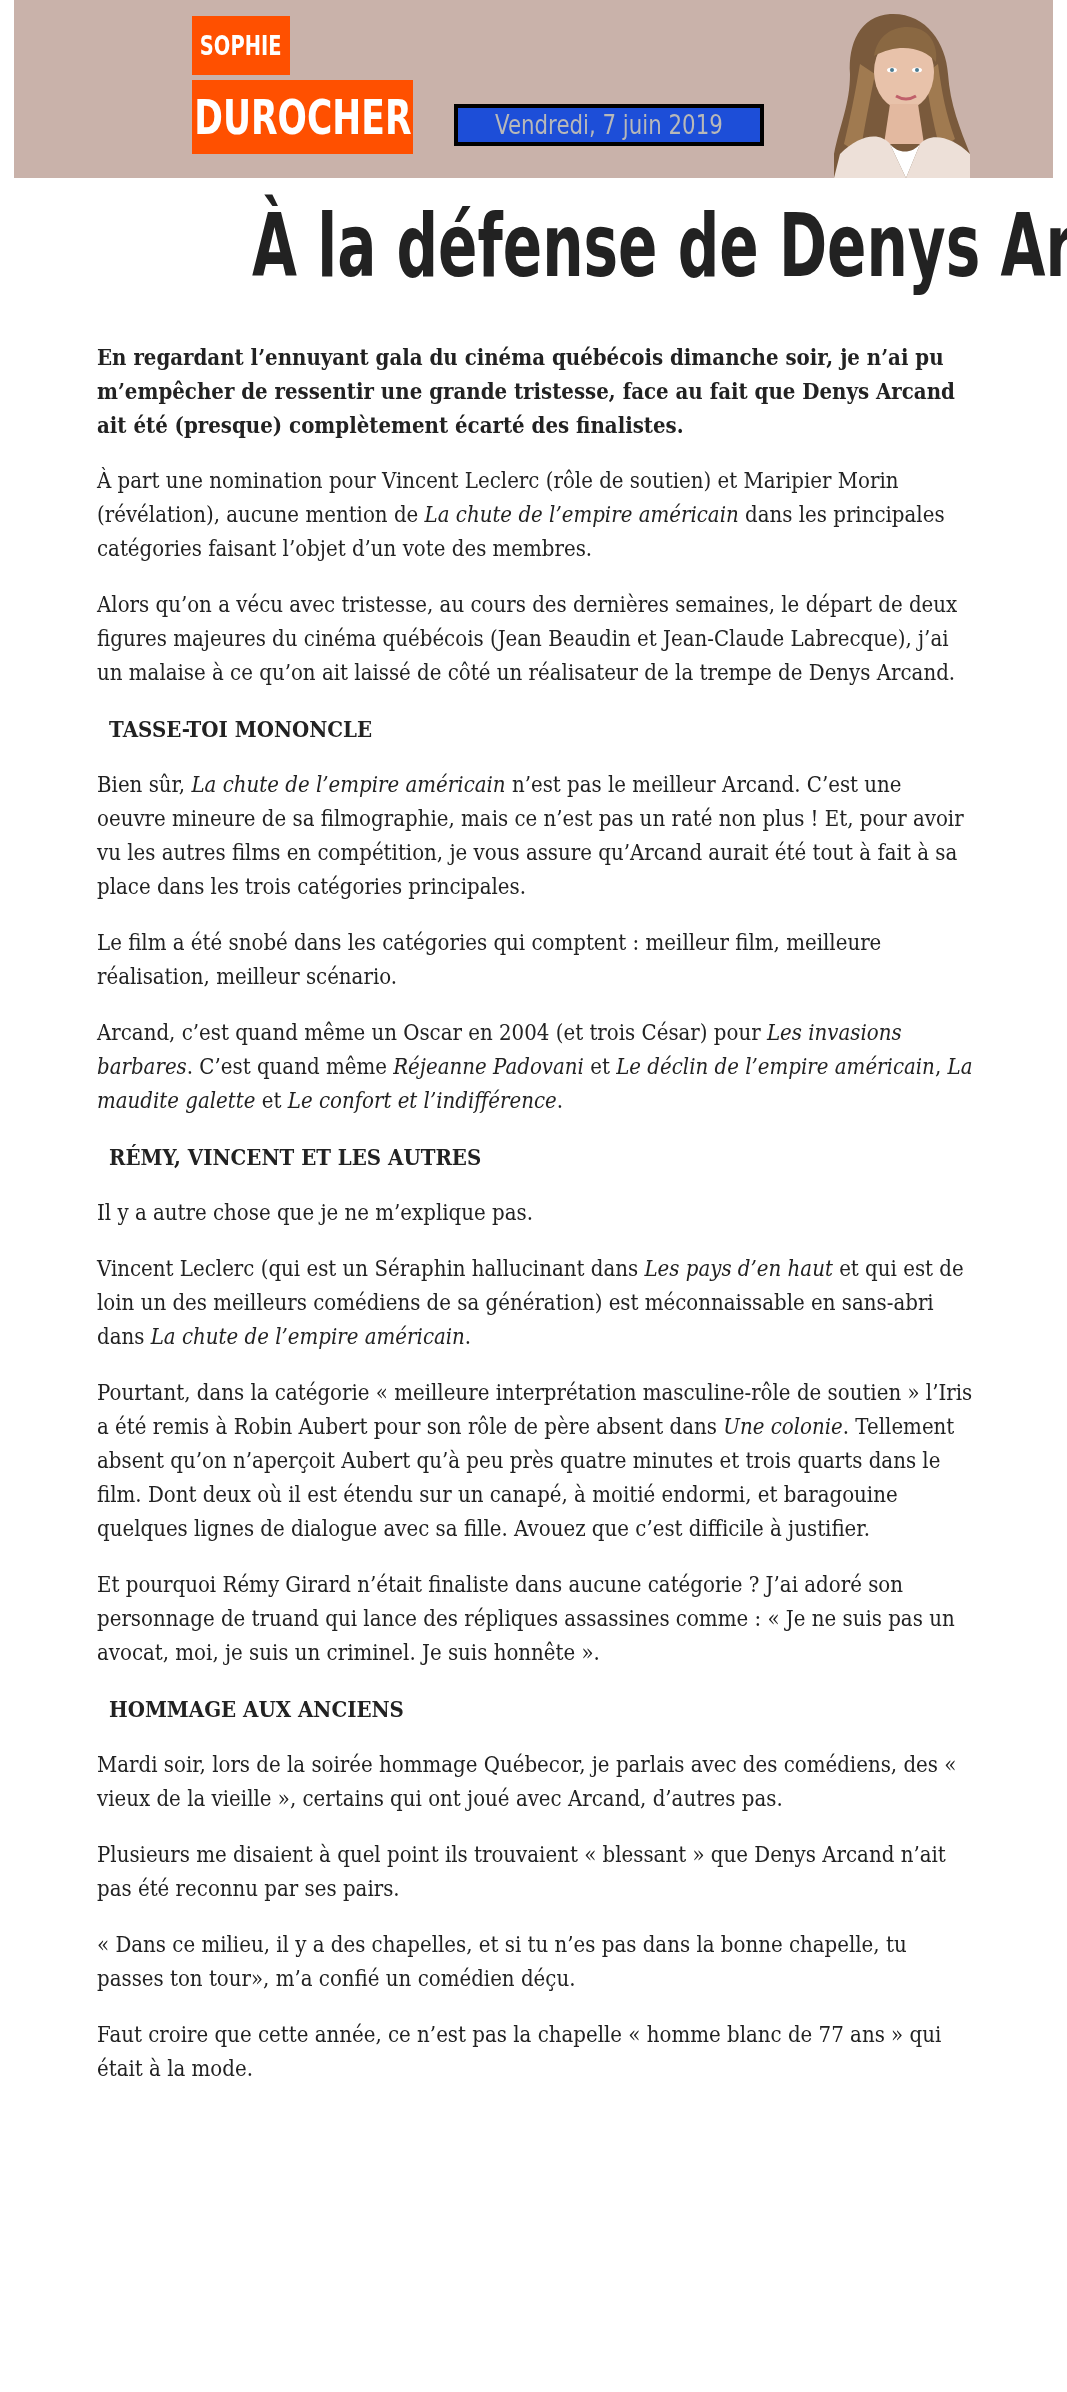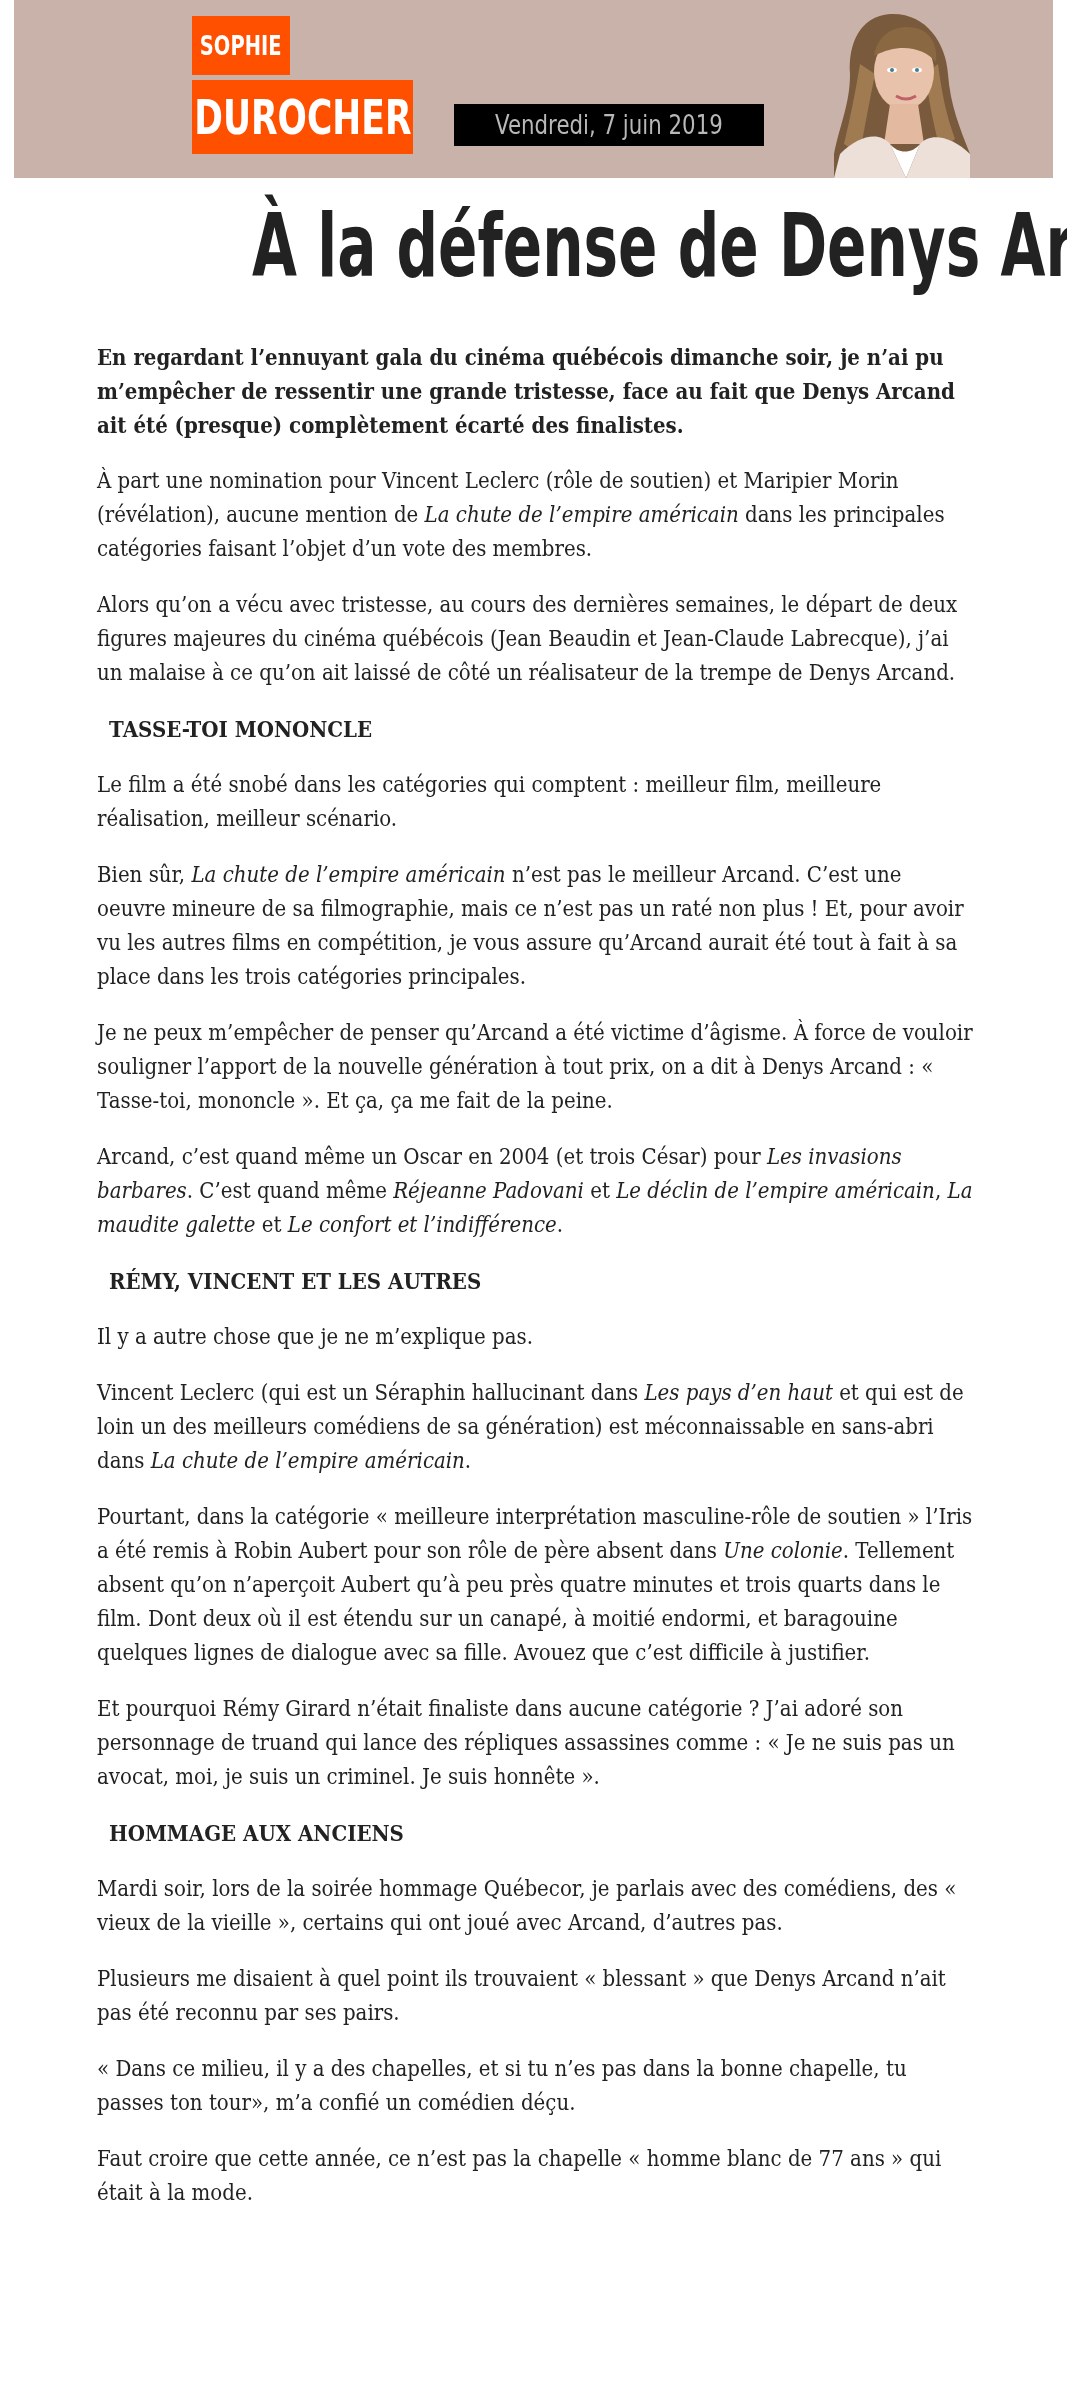--- a/index.html
+++ b/index.html
@@ -19,21 +19,21 @@
       left: 192px; top: 16px; width: 98px; height: 59px;
       font-size: 27px; transform-origin: center;
     }
     .name-first span, .name-last span { display: inline-block; transform: scaleX(0.72); }
     .name-last {
       left: 192px; top: 80px; width: 221px; height: 74px;
       font-size: 48px;
     }
     .date-box {
       position: absolute; left: 454px; top: 104px; width: 310px; height: 42px;
-      box-sizing: border-box; border: 4px solid #000000; background: #000000;
+      box-sizing: border-box; border: 4px solid #000000; background: #1d4ed8;
       display: flex; align-items: center; justify-content: center;
       font-family: "DejaVu Sans", sans-serif; font-size: 26px; color: #b8b8b8;
     }
     .date-box span { display: inline-block; transform: scaleX(0.82); white-space: nowrap; }
 
     .portrait {
       position: absolute; left: 820px; top: 4px; width: 170px; height: 174px;
       overflow: hidden;
     }
 
@@ -98,23 +98,22 @@
   </svg>
 </div>
 
 <h1 class="title"><span>À la défense de Denys Arcand</span></h1>
 
 <div class="article" id="article-body">
     <p class="lead"><span class="narrow"><span>En regardant l’ennuyant gala du cinéma québécois dimanche soir, je n’ai pu m’empêcher de ressentir une grande tristesse, face au fait que Denys Arcand ait été (presque) complètement écarté des finalistes.</span></span></p>
     <p><span class="narrow"><span>À part une nomination pour Vincent Leclerc (rôle de soutien) et Maripier Morin (révélation), aucune mention de </span><em>La chute de l’empire américain</em><span> dans les principales catégories faisant l’objet d’un vote des membres.</span></span></p>
     <p><span class="narrow"><span>Alors qu’on a vécu avec tristesse, au cours des dernières semaines, le départ de deux figures majeures du cinéma québécois (Jean Beaudin et Jean-Claude Labrecque), j’ai un malaise à ce qu’on ait laissé de côté un réalisateur de la trempe de Denys Arcand.</span></span></p>
     <h3><span class="narrow"><span>TASSE-TOI MONONCLE</span></span></h3>
+    <p><span class="narrow"><span>Bien sûr, </span><em>La chute de l’empire américain</em><span> n’est pas le meilleur Arcand. C’est une oeuvre mineure de sa filmographie, mais ce n’est pas un raté non plus ! Et, pour avoir vu les autres films en compétition, je vous assure qu’Arcand aurait été tout à fait à sa place dans les trois catégories principales.</span></span></p>
     <p><span class="narrow"><span>Le film a été snobé dans les catégories qui comptent : meilleur film, meilleure réalisation, meilleur scénario.</span></span></p>
-    <p><span class="narrow"><span>Bien sûr, </span><em>La chute de l’empire américain</em><span> n’est pas le meilleur Arcand. C’est une oeuvre mineure de sa filmographie, mais ce n’est pas un raté non plus ! Et, pour avoir vu les autres films en compétition, je vous assure qu’Arcand aurait été tout à fait à sa place dans les trois catégories principales.</span></span></p>
-    <p><span class="narrow"><span>Je ne peux m’empêcher de penser qu’Arcand a été victime d’âgisme. À force de vouloir souligner l’apport de la nouvelle génération à tout prix, on a dit à Denys Arcand : « Tasse-toi, mononcle ». Et ça, ça me fait de la peine.</span></span></p>
     <p><span class="narrow"><span>Arcand, c’est quand même un Oscar en 2004 (et trois César) pour </span><em>Les invasions barbares</em><span>. C’est quand même </span><em>Réjeanne Padovani</em><span> et </span><em>Le déclin de l’empire américain</em><span>, </span><em>La maudite galette</em><span> et </span><em>Le confort et l’indifférence</em><span>.</span></span></p>
     <h3><span class="narrow"><span>RÉMY, VINCENT ET LES AUTRES</span></span></h3>
     <p><span class="narrow"><span>Il y a autre chose que je ne m’explique pas.</span></span></p>
     <p><span class="narrow"><span>Vincent Leclerc (qui est un Séraphin hallucinant dans </span><em>Les pays d’en haut</em><span> et qui est de loin un des meilleurs comédiens de sa génération) est méconnaissable en sans-abri dans </span><em>La chute de l’empire américain</em><span>.</span></span></p>
     <p><span class="narrow"><span>Pourtant, dans la catégorie « meilleure interprétation masculine-rôle de soutien » l’Iris a été remis à Robin Aubert pour son rôle de père absent dans </span><em>Une colonie</em><span>. Tellement absent qu’on n’aperçoit Aubert qu’à peu près quatre minutes et trois quarts dans le film. Dont deux où il est étendu sur un canapé, à moitié endormi, et baragouine quelques lignes de dialogue avec sa fille. Avouez que c’est difficile à justifier.</span></span></p>
     <p><span class="narrow"><span>Et pourquoi Rémy Girard n’était finaliste dans aucune catégorie ? J’ai adoré son personnage de truand qui lance des répliques assassines comme : « Je ne suis pas un avocat, moi, je suis un criminel. Je suis honnête ».</span></span></p>
     <h3><span class="narrow"><span>HOMMAGE AUX ANCIENS</span></span></h3>
     <p><span class="narrow"><span>Mardi soir, lors de la soirée hommage Québecor, je parlais avec des comédiens, des « vieux de la vieille », certains qui ont joué avec Arcand, d’autres pas.</span></span></p>
     <p><span class="narrow"><span>Plusieurs me disaient à quel point ils trouvaient « blessant » que Denys Arcand n’ait pas été reconnu par ses pairs.</span></span></p>
     <p><span class="narrow"><span>« Dans ce milieu, il y a des chapelles, et si tu n’es pas dans la bonne chapelle, tu passes ton tour», m’a confié un comédien déçu.</span></span></p>

